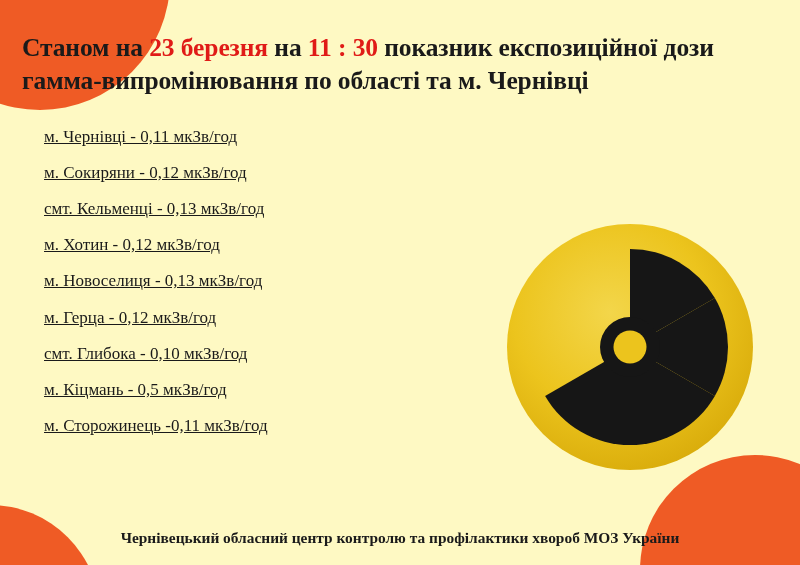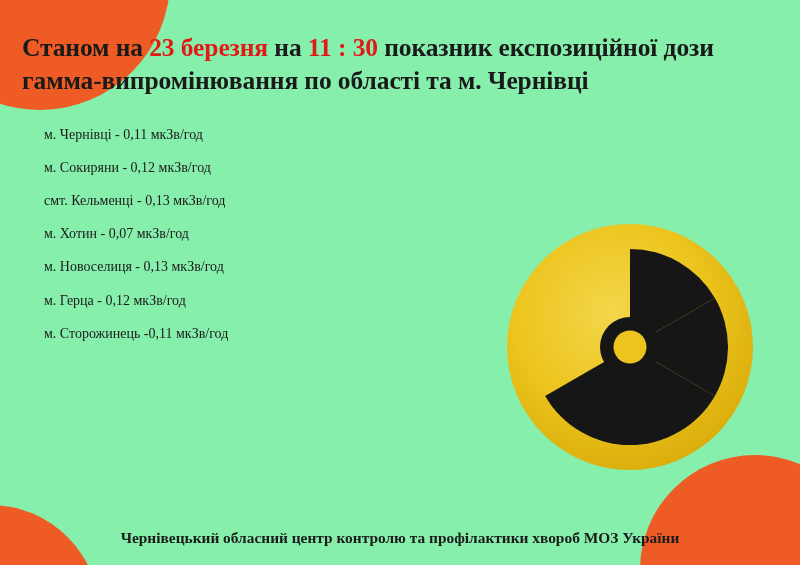--- a/index.html
+++ b/index.html
@@ -10,21 +10,21 @@
     width: 800px;
     height: 565px;
     background: #ffffff;
     font-family: "Liberation Serif", serif;
     overflow: hidden;
   }
   .poster {
     position: relative;
     width: 800px;
     height: 565px;
-    background: #86efac;
+    background: #fef9c3;
     overflow: hidden;
   }
   
   .corner-top-left {
     position: absolute;
     left: -90px;
     top: -120px;
     width: 260px;
     height: 230px;
     background: #ef5b25;
@@ -65,25 +65,26 @@
   .list {
     position: absolute;
     left: 44px;
     top: 118px;
     width: 470px;
     list-style: none;
     margin: 0;
     padding: 0;
   }
   .list li {
-    font-size: 14px;
+    font-size: 17px;
     line-height: 1.0;
     color: #1a1a1a;
     padding: 9.6px 0 9.6px 0;
     white-space: nowrap;
+    text-decoration: underline;
   }
   .footer {
     position: absolute;
     left: 0;
     right: 0;
     bottom: 18px;
     text-align: center;
     font-size: 15.4px;
     font-weight: bold;
     color: #1a1a1a;
@@ -109,23 +110,25 @@
   <div class="corner-bottom-left"></div>
 
   <div class="headline">
     <span>Станом на </span><span class="accent">23 березня</span><span> на </span><span class="accent">11 : 30</span><span> показник експозиційної дози гамма-випромінювання по області та м. Чернівці</span>
   </div>
 
   <ul class="list">
     <li>м. Чернівці - 0,11 мкЗв/год</li>
     <li>м. Сокиряни - 0,12 мкЗв/год</li>
     <li>смт. Кельменці - 0,13 мкЗв/год</li>
-    <li>м. Хотин - 0,07 мкЗв/год</li>
+    <li>м. Хотин - 0,12 мкЗв/год</li>
     <li>м. Новоселиця - 0,13 мкЗв/год</li>
     <li>м. Герца - 0,12 мкЗв/год</li>
+    <li>смт. Глибока - 0,10 мкЗв/год</li>
+    <li>м. Кіцмань - 0,5 мкЗв/год</li>
     <li>м. Сторожинець -0,11 мкЗв/год</li>
 
   </ul>
 
   <div class="radiation">
     <svg width="250" height="250" viewBox="0 0 250 250" aria-hidden="true">
       <defs>
         <radialGradient id="yellowGrad" cx="42%" cy="36%" r="72%">
           <stop offset="0%" stop-color="#f3d64a"></stop>
           <stop offset="55%" stop-color="#ecc41d"></stop>

